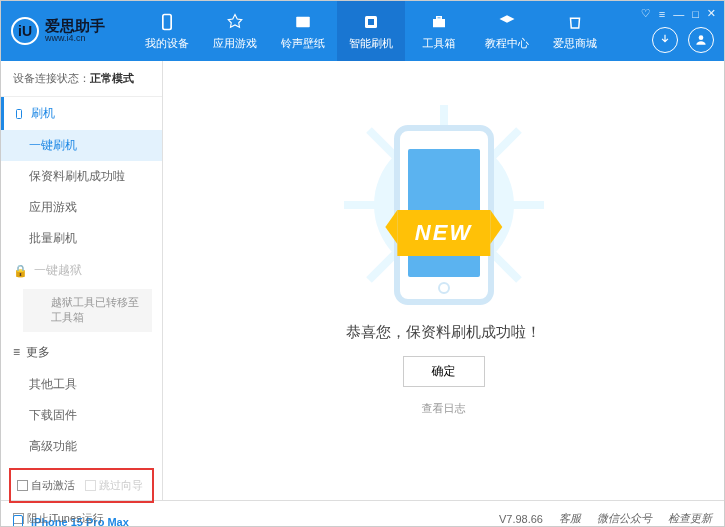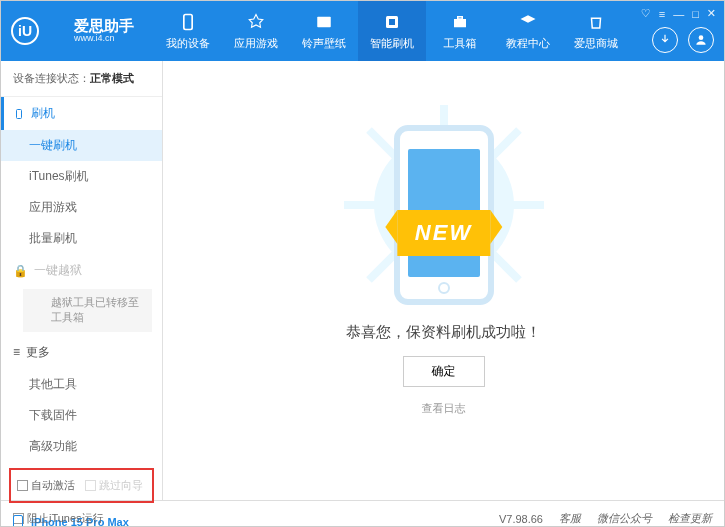--- a/index.html
+++ b/index.html
@@ -1,19 +1,19 @@
 <!DOCTYPE html>
 <html><head>
 <meta charset="utf-8">
 <style>
 * { margin: 0; padding: 0; box-sizing: border-box; font-family: "Microsoft YaHei", sans-serif; }
 body { width: 725px; height: 527px; overflow: hidden; background: #fff; border: 1px solid #ccc; }
 
 .header { background: #1e88e5; height: 60px; display: flex; align-items: center; padding: 0 10px; position: relative; }
-.logo-area { display: flex; align-items: center; color: #ffffff; margin-right: 20px; gap: 29px; }
+.logo-area { display: flex; align-items: center; color: #0f172a; margin-right: 28px; }
 .logo-circle { width: 28px; height: 28px; border: 2px solid #fff; border-radius: 50%; display: flex; align-items: center; justify-content: center; font-weight: bold; font-size: 14px; margin-right: 6px; }
 .logo-text { display: flex; flex-direction: column; line-height: 1.1; }
 .logo-title { font-size: 15px; font-weight: bold; }
 .logo-sub { font-size: 9px; opacity: 0.9; }
 
 .nav { display: flex; height: 100%; }
 .nav-item { width: 68px; display: flex; flex-direction: column; align-items: center; justify-content: center; color: #fff; font-size: 11px; cursor: pointer; position: relative; }
 .nav-item.active { background: #1976d2; }
 .nav-icon { width: 22px; height: 22px; margin-bottom: 3px; display: flex; align-items: center; justify-content: center; }
 .nav-icon svg { fill: #fff; }
@@ -164,21 +164,21 @@
     <div class="conn-status">
       <span>设备连接状态：</span><b>正常模式</b>
     </div>
     <div class="side-group blue">
       <svg width="12" height="12" viewBox="0 0 24 24">
           <rect x="7" y="3" width="10" height="18" rx="2" fill="none" stroke="#1e88e5" stroke-width="2"></rect>
         </svg>
       <span>刷机</span>
     </div>
     <div class="side-sub active">一键刷机</div>
-    <div class="side-sub">iTunes刷机</div>
+    <div class="side-sub">保资料刷机成功啦</div>
     <div class="side-sub">应用游戏</div>
     <div class="side-sub">批量刷机</div>
     <div class="side-group" style="color:#bbb">
       <span class="lock-ico">🔒</span>
       <span>一键越狱</span>
     </div>
     <div class="side-sub-note">越狱工具已转移至工具箱</div>
     <div class="side-group">
       <span>≡</span>
       <span>更多</span>

